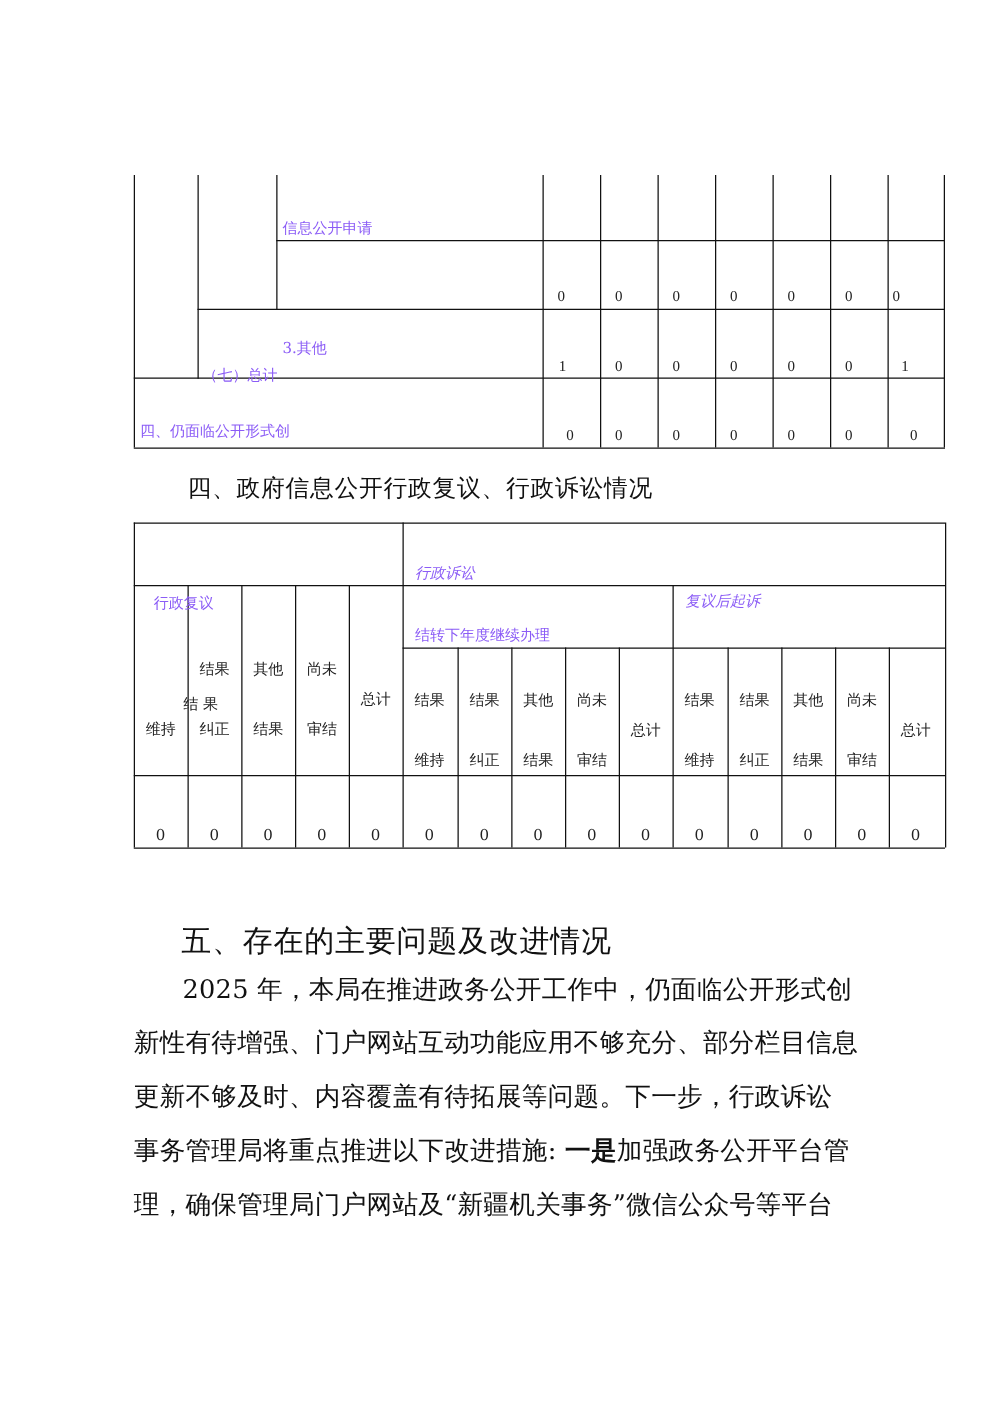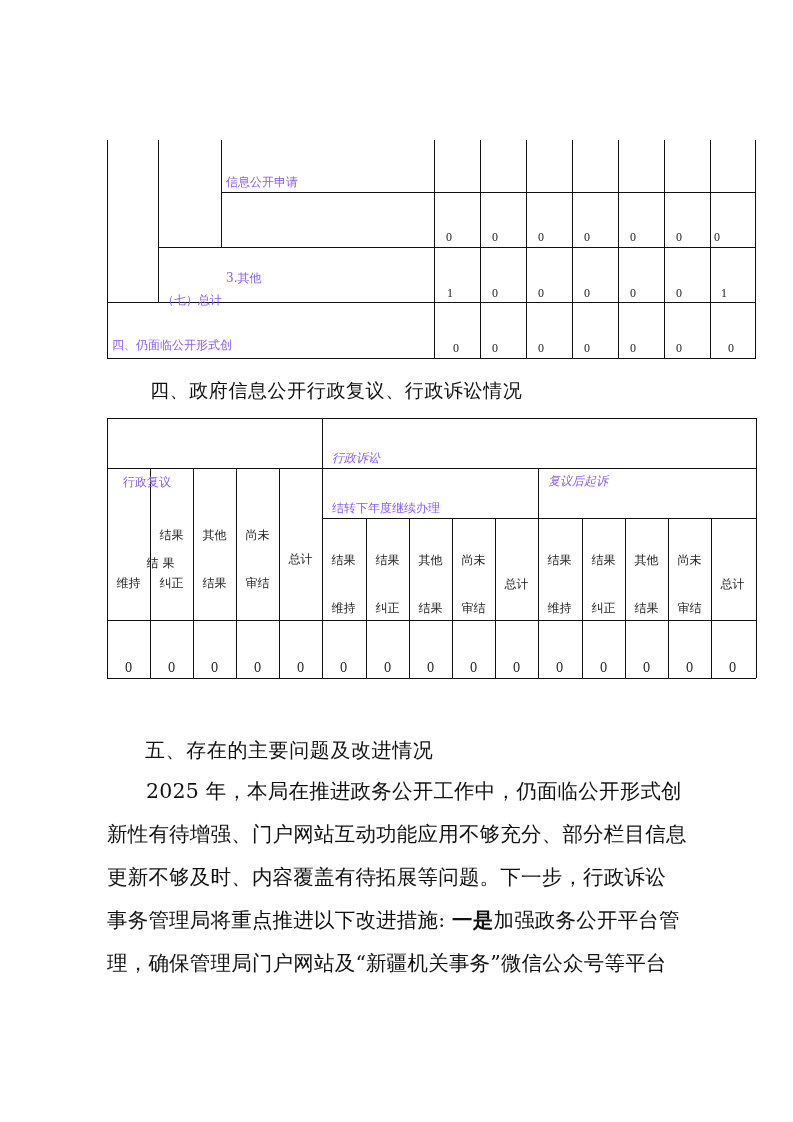--- a/index.html
+++ b/index.html
@@ -142,21 +142,21 @@
   <span class="hdr2" style="left:409px; top:661px;">0</span>
   <span class="hdr2" style="left:452px; top:661px;">0</span>
   <span class="hdr2" style="left:495px; top:661px;">0</span>
   <span class="hdr2" style="left:538px; top:661px;">0</span>
   <span class="hdr2" style="left:582px; top:661px;">0</span>
   <span class="hdr2" style="left:625px; top:661px;">0</span>
   <span class="hdr2" style="left:668px; top:661px;">0</span>
   <span class="hdr2" style="left:711px; top:661px;">0</span>
 </div>
 
-<div class="heading" style="left:145px; top:737px; font-size:20px;">五、存在的主要问题及改进情况</div>
+<div class="heading" style="left:145px; top:737px; font-size:24px;">五、存在的主要问题及改进情况</div>
 
 <div>
   <div class="para-line" style="top:779px; left:146px;">2025 年，本局在推进政务公开工作中，仍面临公开形式创</div>
   <div class="para-line" style="top:822px;">新性有待增强、门户网站互动功能应用不够充分、部分栏目信息</div>
   <div class="para-line" style="top:865px;">更新不够及时、内容覆盖有待拓展等问题。下一步，行政诉讼</div>
   <div class="para-line" style="top:908px;"><span>事务管理局将重点推进以下改进措施: </span><span class="bold">一是</span><span>加强政务公开平台管</span></div>
   <div class="para-line" style="top:951px;">理，确保管理局门户网站及“新疆机关事务”微信公众号等平台</div>
 </div>
 
 </body></html>

